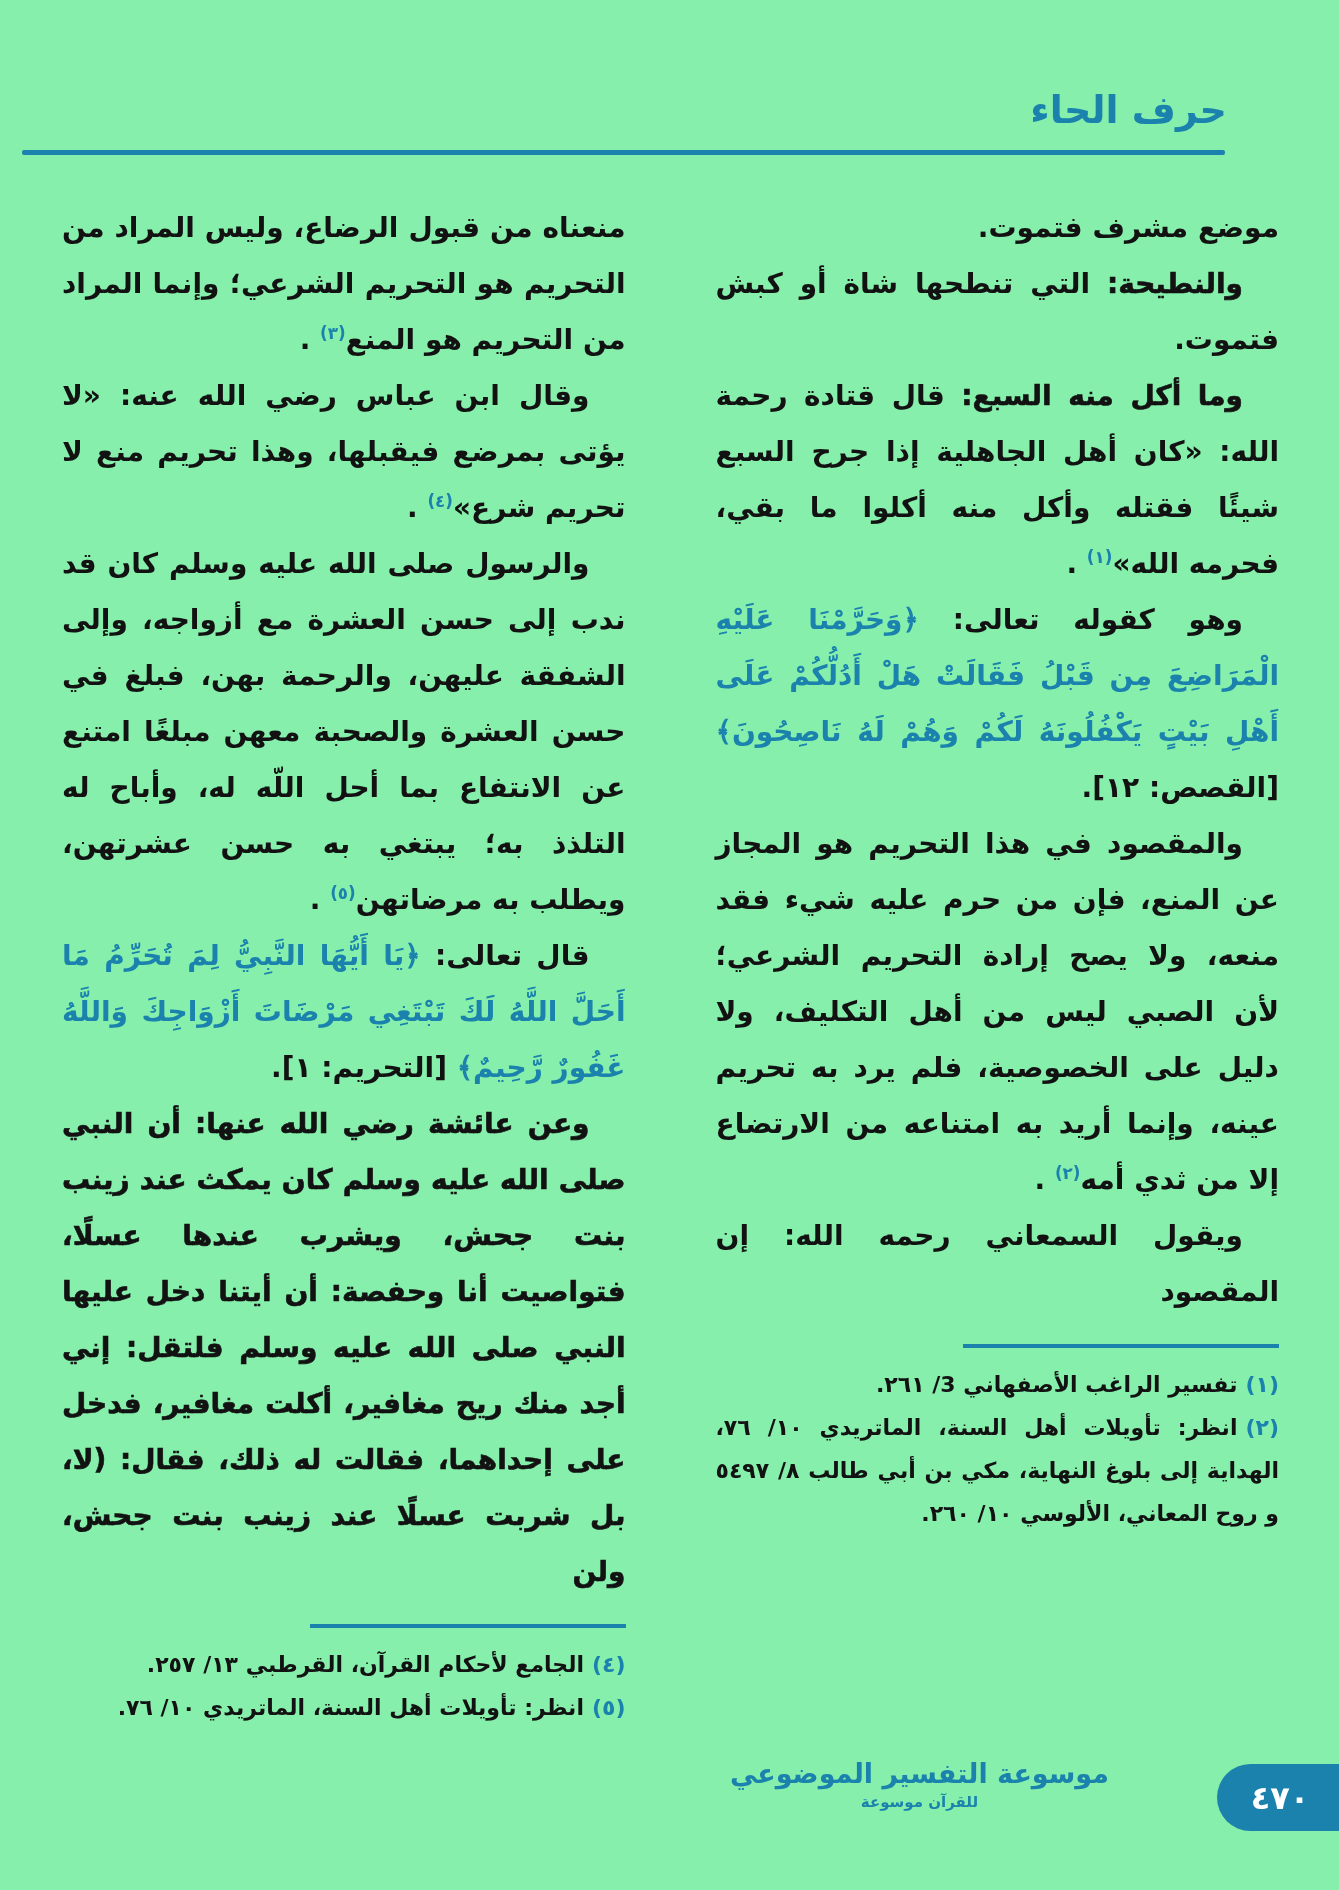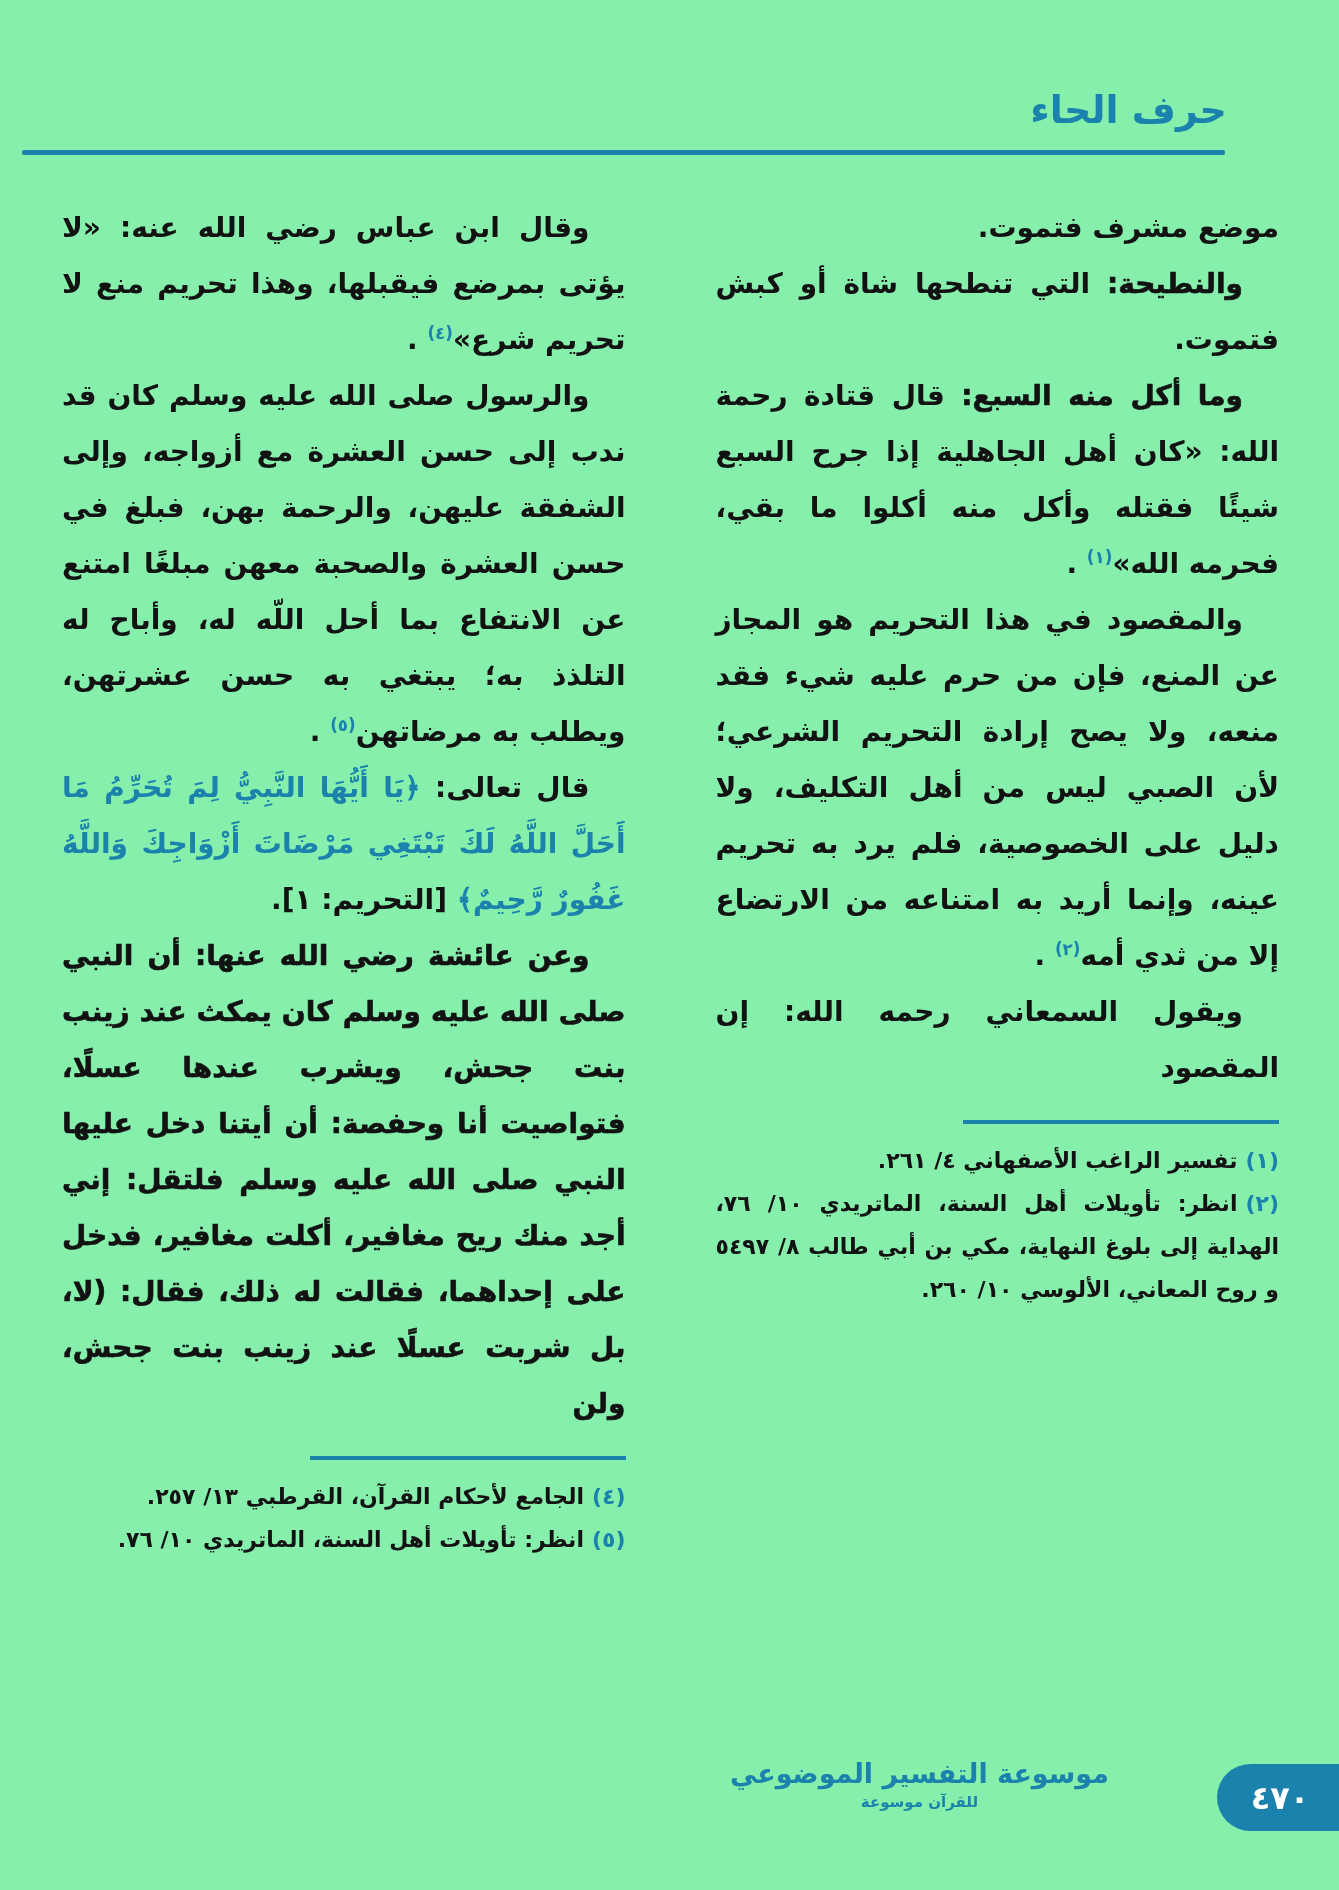--- a/index.html
+++ b/index.html
@@ -68,32 +68,34 @@
 
   <div class="header-title">حرف الحاء</div>
   <div class="header-rule"></div>
 
   <main class="columns">
     <section class="col">
       <div class="col-body">
           <p class="para no-indent"><span class="seg-normal">موضع مشرف فتموت.</span></p>
           <p class="para"><span class="seg-bold">والنطيحة:</span><span class="seg-normal"> التي تنطحها شاة أو كبش فتموت.</span></p>
           <p class="para"><span class="seg-bold">وما أكل منه السبع:</span><span class="seg-normal"> قال قتادة رحمة الله: «كان أهل الجاهلية إذا جرح السبع شيئًا فقتله وأكل منه أكلوا ما بقي، فحرمه الله»</span><sup class="seg-marker">(١)</sup><span class="seg-normal"> .</span></p>
+          <p class="para"><span class="seg-normal">وهو كقوله تعالى: </span><span class="seg-quran">﴿وَحَرَّمْنَا عَلَيْهِ الْمَرَاضِعَ مِن قَبْلُ فَقَالَتْ هَلْ أَدُلُّكُمْ عَلَى أَهْلِ بَيْتٍ يَكْفُلُونَهُ لَكُمْ وَهُمْ لَهُ نَاصِحُونَ﴾</span><span class="seg-normal"> [القصص: ١٢].</span></p>
           <p class="para"><span class="seg-normal">والمقصود في هذا التحريم هو المجاز عن المنع، فإن من حرم عليه شيء فقد منعه، ولا يصح إرادة التحريم الشرعي؛ لأن الصبي ليس من أهل التكليف، ولا دليل على الخصوصية، فلم يرد به تحريم عينه، وإنما أريد به امتناعه من الارتضاع إلا من ثدي أمه</span><sup class="seg-marker">(٢)</sup><span class="seg-normal"> .</span></p>
           <p class="para"><span class="seg-normal">ويقول السمعاني رحمه الله: إن المقصود</span></p>
         </div>
       <div class="fn-sep"></div>
       <div class="footnotes">
-          <p class="footnote"><span class="fn-num">(١)</span><span>تفسير الراغب الأصفهاني ٤/ ٢٦١.</span></p>
+          <p class="footnote"><span class="fn-num">(١)</span><span>تفسير الراغب الأصفهاني 3/ ٢٦١.</span></p>
           <p class="footnote"><span class="fn-num">(٢)</span><span>انظر: تأويلات أهل السنة، الماتريدي ١٠/ ٧٦، الهداية إلى بلوغ النهاية، مكي بن أبي طالب ٨/ ٥٤٩٧ و روح المعاني، الألوسي ١٠/ ٢٦٠.</span></p>
         </div>
     </section>
 
     <section class="col">
       <div class="col-body">
+          <p class="para no-indent"><span class="seg-normal">منعناه من قبول الرضاع، وليس المراد من التحريم هو التحريم الشرعي؛ وإنما المراد من التحريم هو المنع</span><sup class="seg-marker">(٣)</sup><span class="seg-normal"> .</span></p>
           <p class="para"><span class="seg-normal">وقال ابن عباس رضي الله عنه: «لا يؤتى بمرضع فيقبلها، وهذا تحريم منع لا تحريم شرع»</span><sup class="seg-marker">(٤)</sup><span class="seg-normal"> .</span></p>
           <p class="para"><span class="seg-normal">والرسول صلى الله عليه وسلم كان قد ندب إلى حسن العشرة مع أزواجه، وإلى الشفقة عليهن، والرحمة بهن، فبلغ في حسن العشرة والصحبة معهن مبلغًا امتنع عن الانتفاع بما أحل اللّه له، وأباح له التلذذ به؛ يبتغي به حسن عشرتهن، ويطلب به مرضاتهن</span><sup class="seg-marker">(٥)</sup><span class="seg-normal"> .</span></p>
           <p class="para"><span class="seg-normal">قال تعالى: </span><span class="seg-quran">﴿يَا أَيُّهَا النَّبِيُّ لِمَ تُحَرِّمُ مَا أَحَلَّ اللَّهُ لَكَ تَبْتَغِي مَرْضَاتَ أَزْوَاجِكَ وَاللَّهُ غَفُورٌ رَّحِيمٌ﴾</span><span class="seg-normal"> [التحريم: ١].</span></p>
           <p class="para"><span class="seg-bold">وعن عائشة رضي الله عنها: أن النبي صلى الله عليه وسلم كان يمكث عند زينب بنت جحش، ويشرب عندها عسلًا، فتواصيت أنا وحفصة: أن أيتنا دخل عليها النبي صلى الله عليه وسلم فلتقل: إني أجد منك ريح مغافير، أكلت مغافير، فدخل على إحداهما، فقالت له ذلك، فقال: (لا، بل شربت عسلًا عند زينب بنت جحش، ولن</span></p>
         </div>
       <div class="fn-sep"></div>
       <div class="footnotes">
           <p class="footnote"><span class="fn-num">(٤)</span><span>الجامع لأحكام القرآن، القرطبي ١٣/ ٢٥٧.</span></p>
           <p class="footnote"><span class="fn-num">(٥)</span><span>انظر: تأويلات أهل السنة، الماتريدي ١٠/ ٧٦.</span></p>
         </div>

